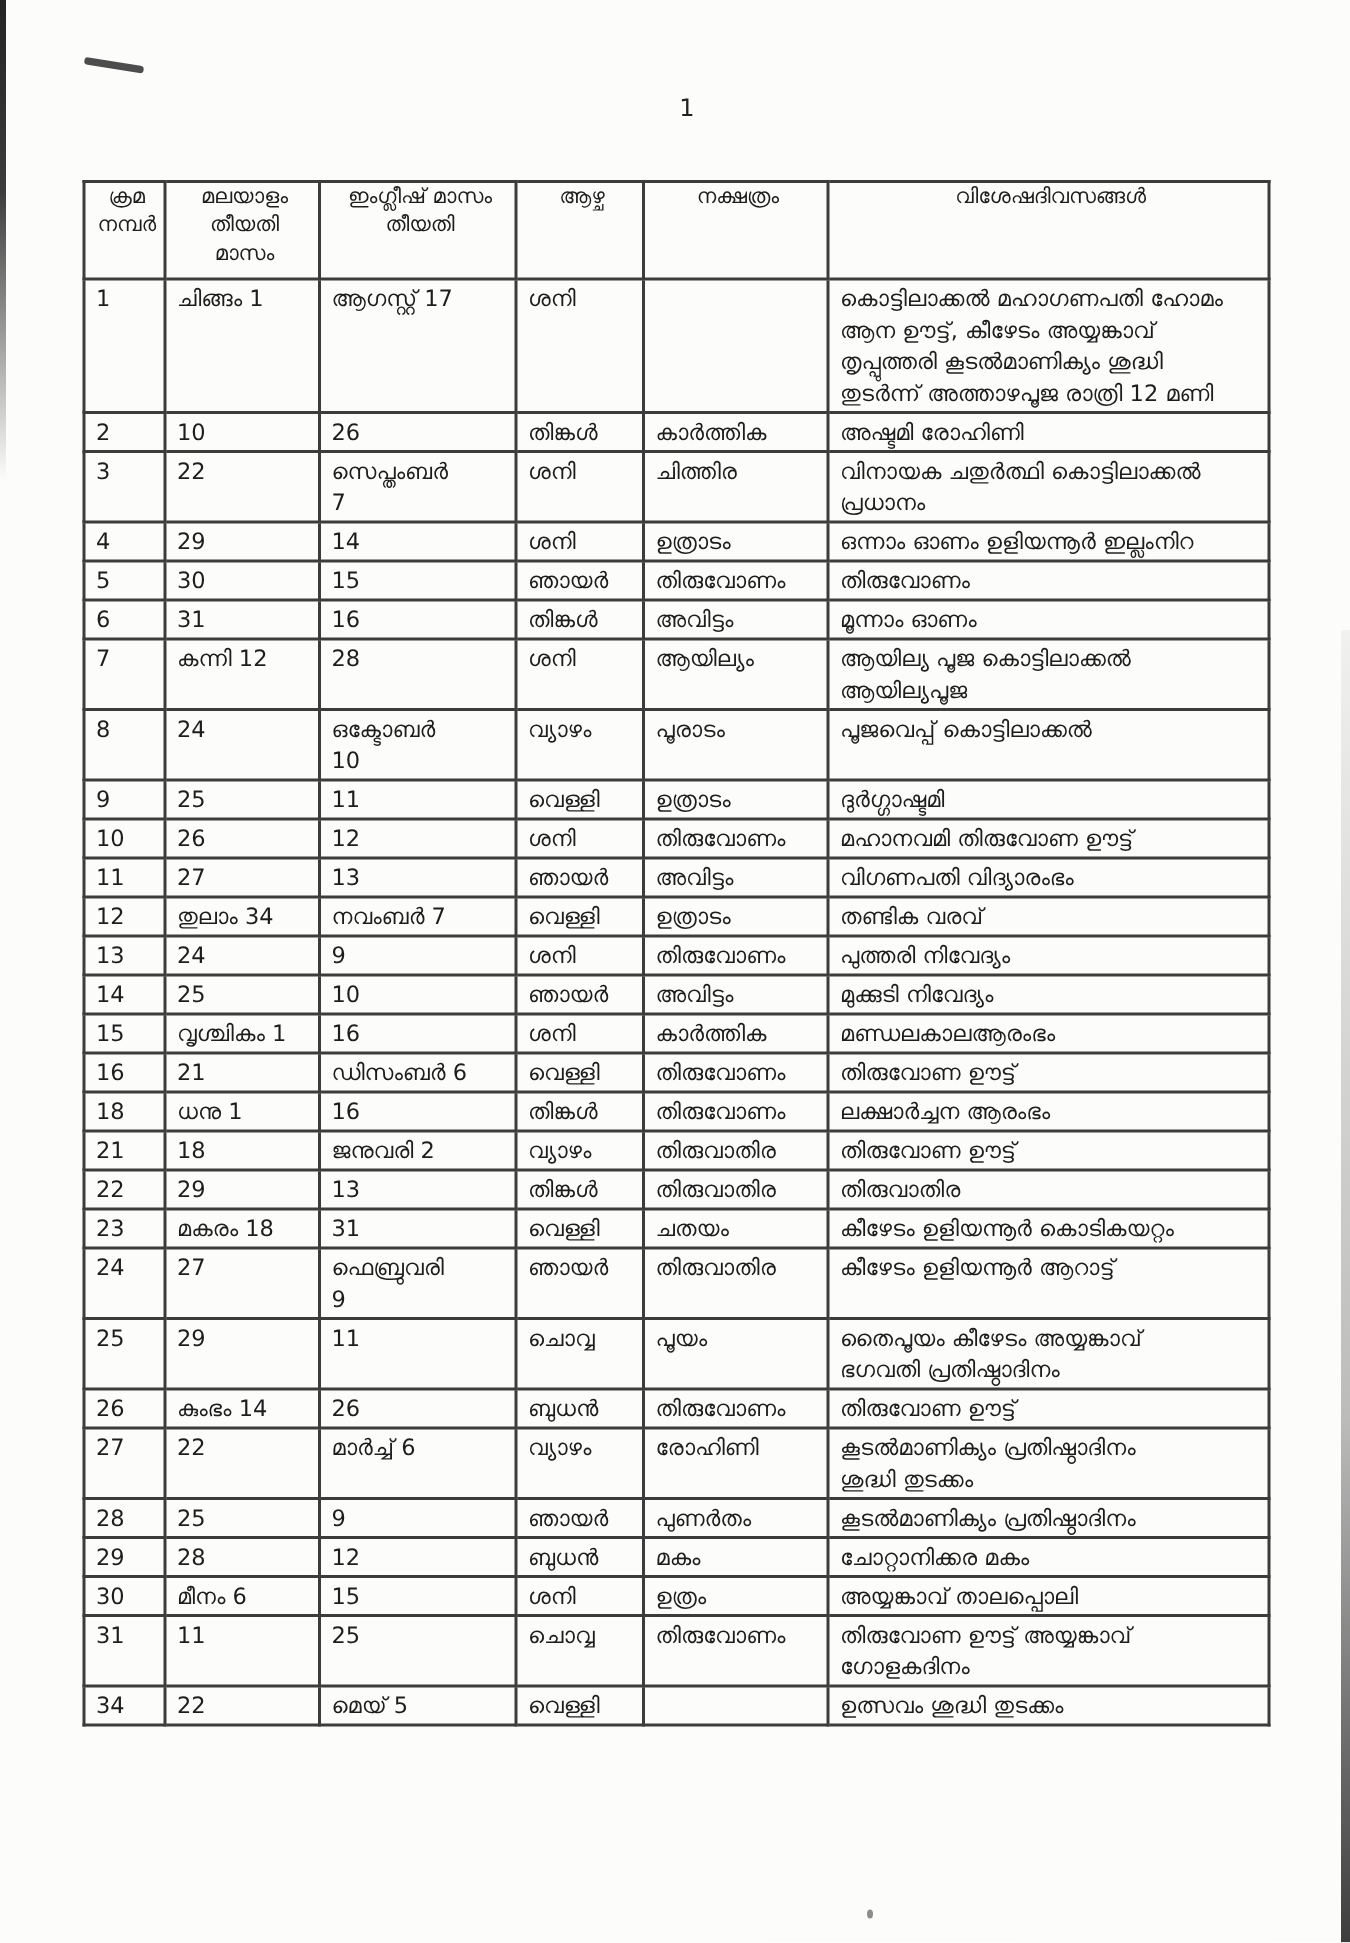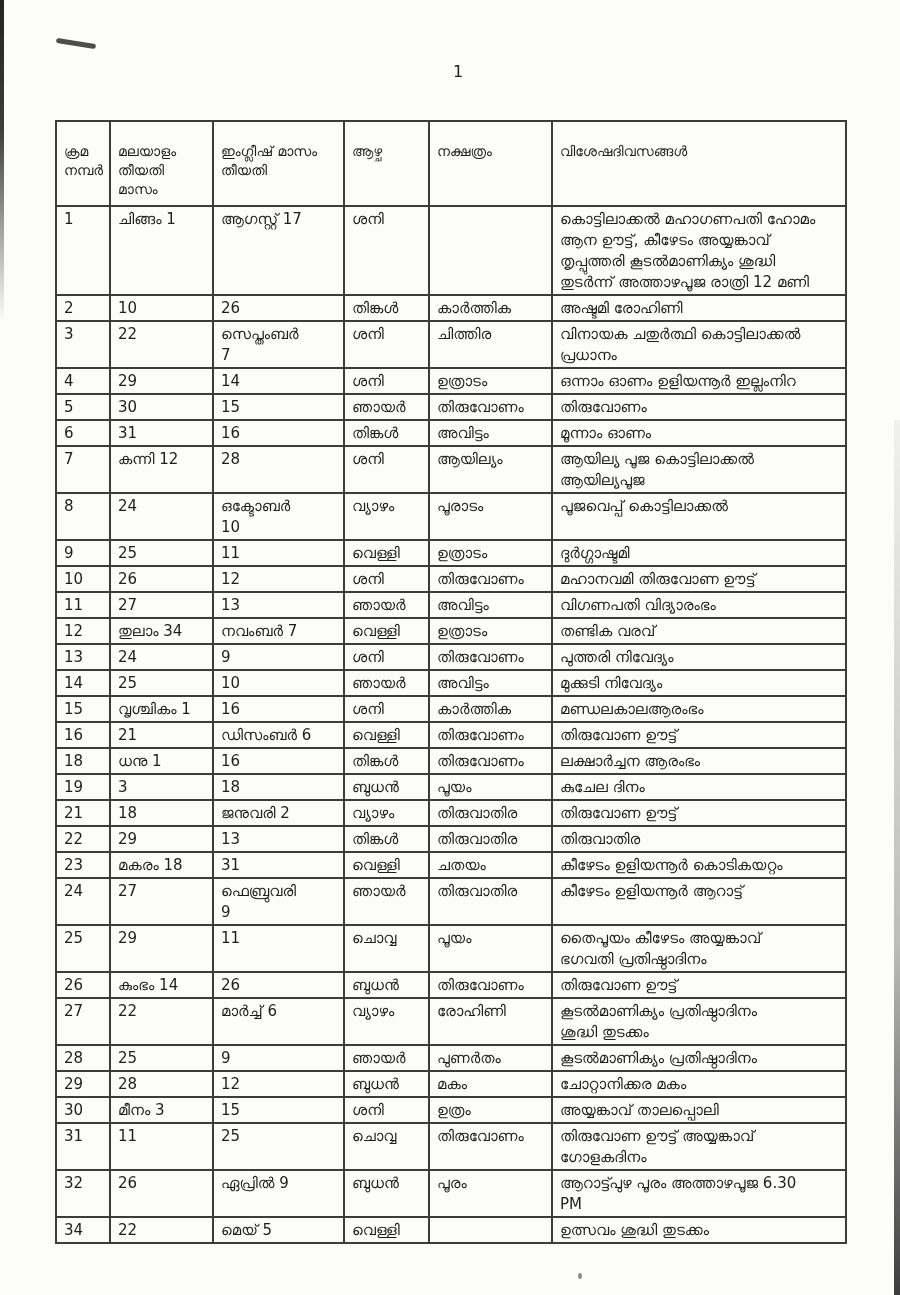--- a/index.html
+++ b/index.html
@@ -76,22 +76,23 @@
     vertical-align: top;
     text-align: left;
     padding: 2px 4px 1px 7px;
     white-space: pre-line;
     overflow: hidden;
     font-weight: normal;
   }
   table.calendar th {
     font-size: 14px;
     line-height: 19px;
-    padding-top: 20px;
+    padding-top: 0;
     padding-bottom: 6px;
+    text-align: center;
   }
 </style>
 </head>
 <body>
 
 <div class="page">
 
   <div class="edge-left"></div>
   <div class="edge-right"></div>
   <div class="pen-mark"></div>
@@ -260,28 +261,20 @@
     </tr>
         <tr>
       <td>18</td>
       <td>ധനു 1</td>
       <td>16</td>
       <td>തിങ്കൾ</td>
       <td>തിരുവോണം</td>
       <td>ലക്ഷാർച്ചന ആരംഭം</td>
     </tr>
         <tr>
-      <td>19</td>
-      <td>3</td>
-      <td>18</td>
-      <td>ബുധൻ</td>
-      <td>പൂയം</td>
-      <td>കുചേല ദിനം</td>
-    </tr>
-        <tr>
       <td>21</td>
       <td>18</td>
       <td>ജനുവരി 2</td>
       <td>വ്യാഴം</td>
       <td>തിരുവാതിര</td>
       <td>തിരുവോണ ഊട്ട്</td>
     </tr>
         <tr>
       <td>22</td>
       <td>29</td>
@@ -344,43 +337,34 @@
         <tr>
       <td>29</td>
       <td>28</td>
       <td>12</td>
       <td>ബുധൻ</td>
       <td>മകം</td>
       <td>ചോറ്റാനിക്കര മകം</td>
     </tr>
         <tr>
       <td>30</td>
-      <td>മീനം 3</td>
+      <td>മീനം 6</td>
       <td>15</td>
       <td>ശനി</td>
       <td>ഉത്രം</td>
       <td>അയ്യങ്കാവ് താലപ്പൊലി</td>
     </tr>
         <tr>
       <td>31</td>
       <td>11</td>
       <td>25</td>
       <td>ചൊവ്വ</td>
       <td>തിരുവോണം</td>
       <td>തിരുവോണ ഊട്ട് അയ്യങ്കാവ്
 ഗോളകദിനം</td>
-    </tr>
-        <tr>
-      <td>32</td>
-      <td>26</td>
-      <td>ഏപ്രിൽ 9</td>
-      <td>ബുധൻ</td>
-      <td>പൂരം</td>
-      <td>ആറാട്ട്പുഴ പൂരം അത്താഴപൂജ 6.30
-PM</td>
     </tr>
         <tr>
       <td>34</td>
       <td>22</td>
       <td>മെയ് 5</td>
       <td>വെള്ളി</td>
       <td></td>
       <td>ഉത്സവം ശുദ്ധി തുടക്കം</td>
     </tr>
       </tbody>

